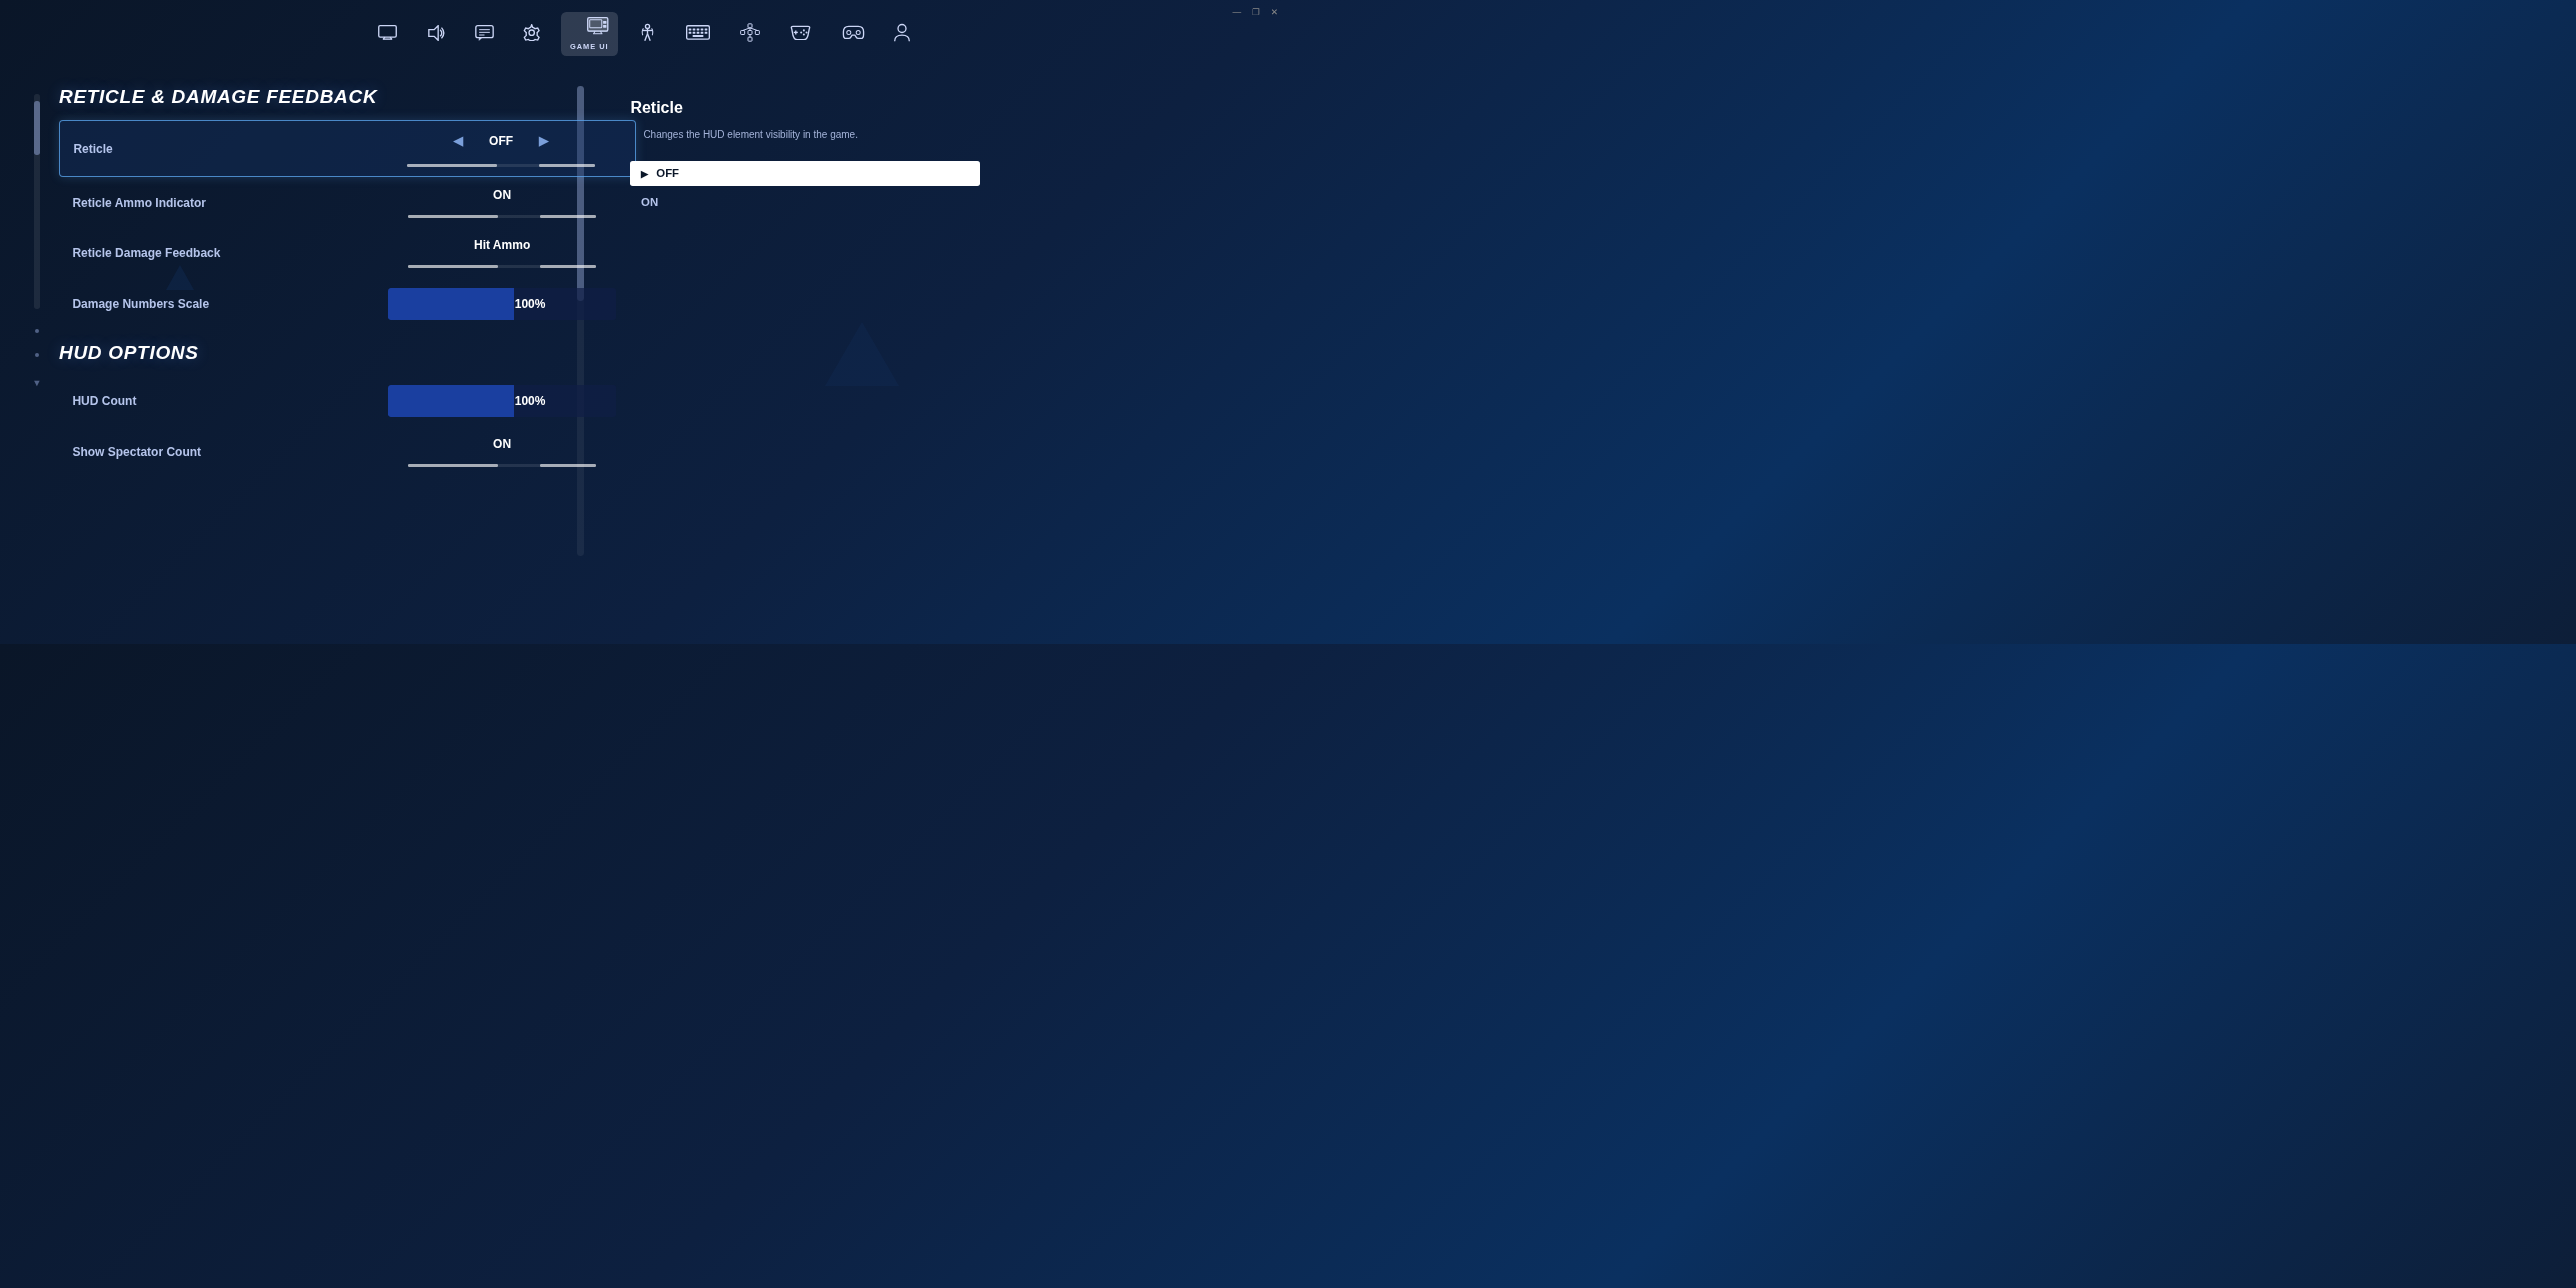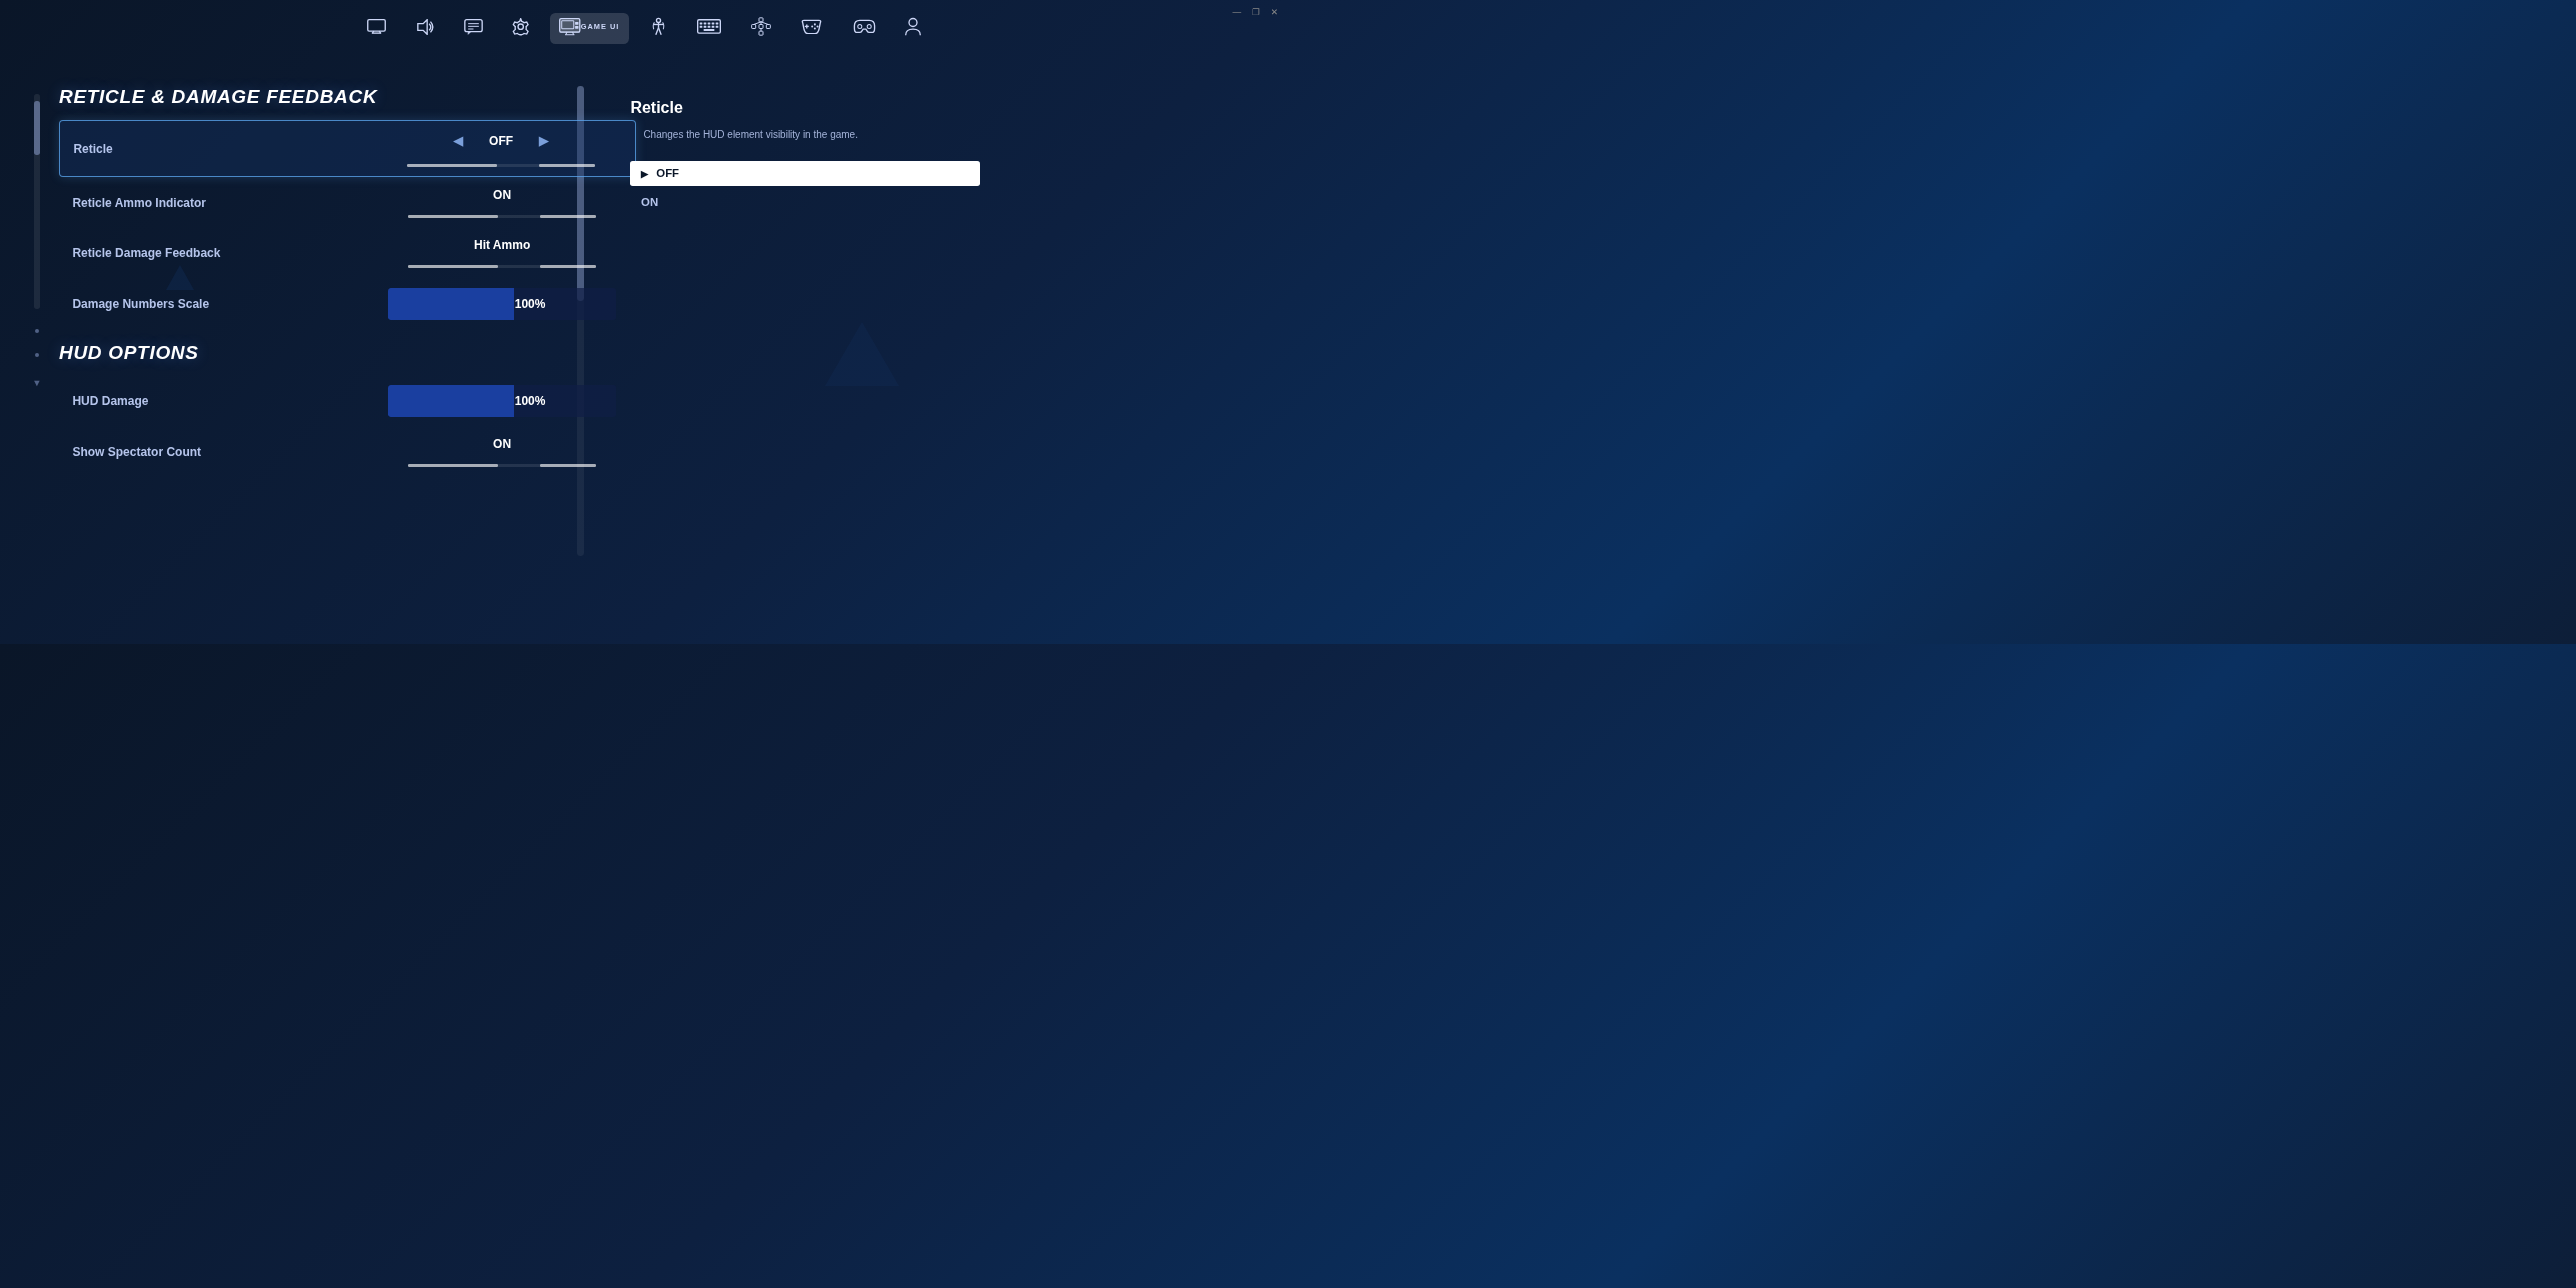--- a/index.html
+++ b/index.html
@@ -43,22 +43,22 @@
       display: flex;
       justify-content: center;
       align-items: center;
       gap: 10.7px;
       padding: 12px 0 5.4px 0;
       position: relative;
     }
 
     .nav-item {
       display: flex;
-      flex-direction: row;
-      align-items: flex-start;
+      flex-direction: column;
+      align-items: flex-end;
       cursor: pointer;
       padding: 5.4px 9.4px;
       border-radius: 4px;
       position: relative;
     }
 
     .nav-item.active {
       background: rgba(255,255,255,0.15);
       border-radius: 5.4px;
     }
@@ -572,21 +572,21 @@
           <span class="blue-bar-value">100%</span>
         </div>
       </div>
     </div>
   </div>
 
   <div style="margin-top: 12px;">
     <div class="section-title">HUD OPTIONS</div>
 
     <div class="setting-row">
-      <span class="setting-label">HUD Damage</span>
+      <span class="setting-label">HUD Count</span>
       <div class="setting-control">
         <div class="blue-bar-control">
           <div class="blue-fill" style="width: 55%"></div>
           <div class="blue-remainder"></div>
           <span class="blue-bar-value">100%</span>
         </div>
       </div>
     </div>
 
     <div class="setting-row">

